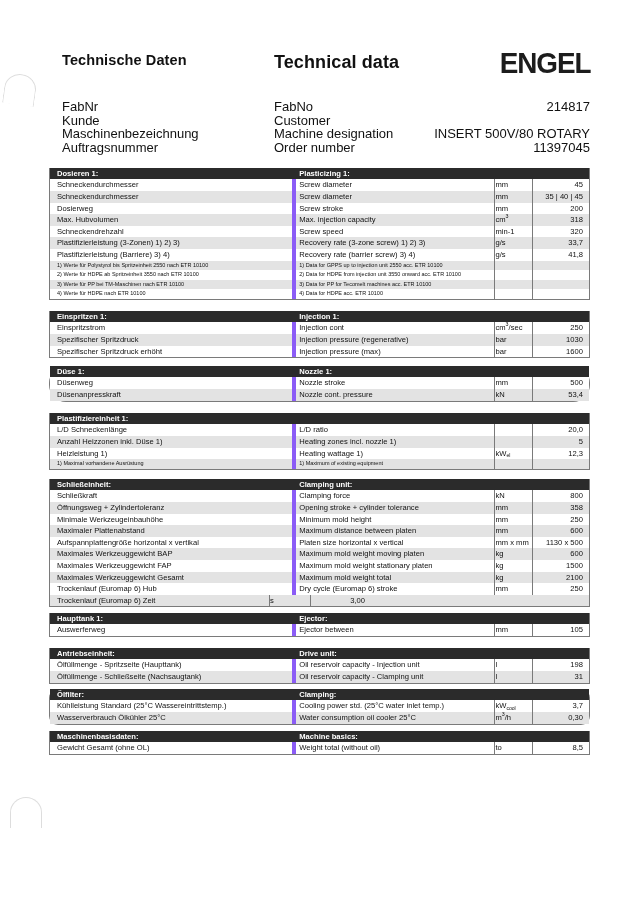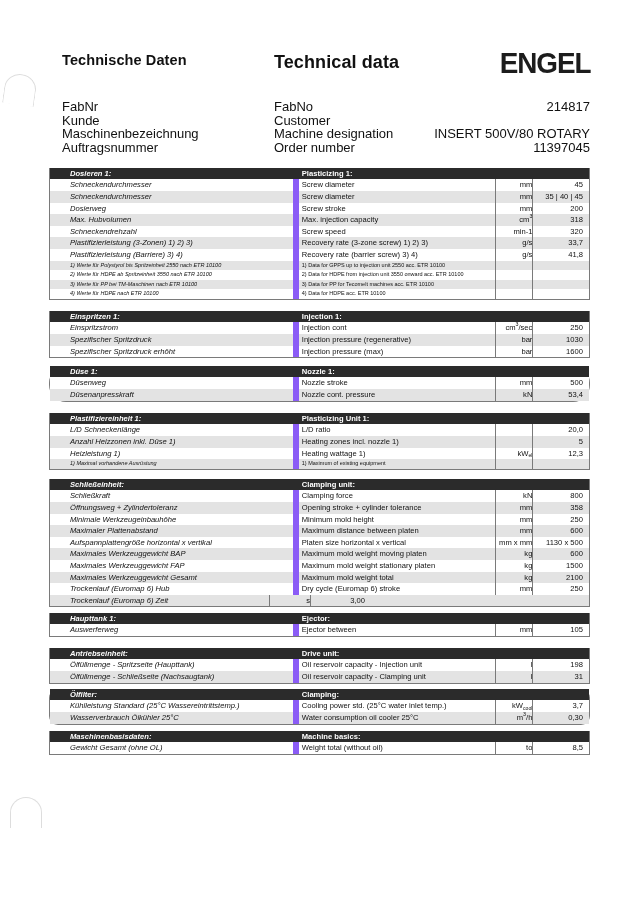--- a/index.html
+++ b/index.html
@@ -117,33 +117,32 @@
 
   .c-de, .c-en, .c-unit, .c-val {
     box-sizing: border-box;
     font-size: 7.6px;
     line-height: 11.6px;
     overflow: hidden;
     white-space: nowrap;
   }
   .c-de {
     width: 219px;
-    padding-left: 20px;
-    font-style: italic;
+    padding-left: 7px;
   }
   .c-en {
     width: 219px;
     padding-left: 3px;
-    border-left: 6px solid #8b5cf6;
+    border-left: 4px solid #8b5cf6;
     margin-left: 40px;
   }
   .c-unit {
     width: 41px;
     border-left: 1px solid #7a7a7a;
-    text-align: right;
+    text-align: left;
   }
   .c-val {
     width: 61px;
     border-left: 1px solid #7a7a7a;
     text-align: right;
     padding-right: 6px;
   }
   .row.head .c-en { border-left-color: #2b2b2b; }
   .row.head .c-unit,
   .row.head .c-val { border-left-color: #2b2b2b; }
@@ -313,21 +312,20 @@
         <div class="row stripe">
           <div class="c-de">Düsenanpresskraft</div>
           <div class="c-en">Nozzle cont. pressure</div>
           <div class="c-unit">kN</div>
           <div class="c-val">53,4</div>
         </div>
       </div>
       <div class="block" style="top: 413px;">
         <div class="row head">
           <div class="c-de">Plastifiziereinheit 1:</div>
-          <div class="c-en">Plasticizing Unit 1:</div>
           <div class="c-unit"></div>
           <div class="c-val"></div>
         </div>
         <div class="row white">
           <div class="c-de">L/D Schneckenlänge</div>
           <div class="c-en">L/D ratio</div>
           <div class="c-unit"></div>
           <div class="c-val">20,0</div>
         </div>
         <div class="row stripe">

